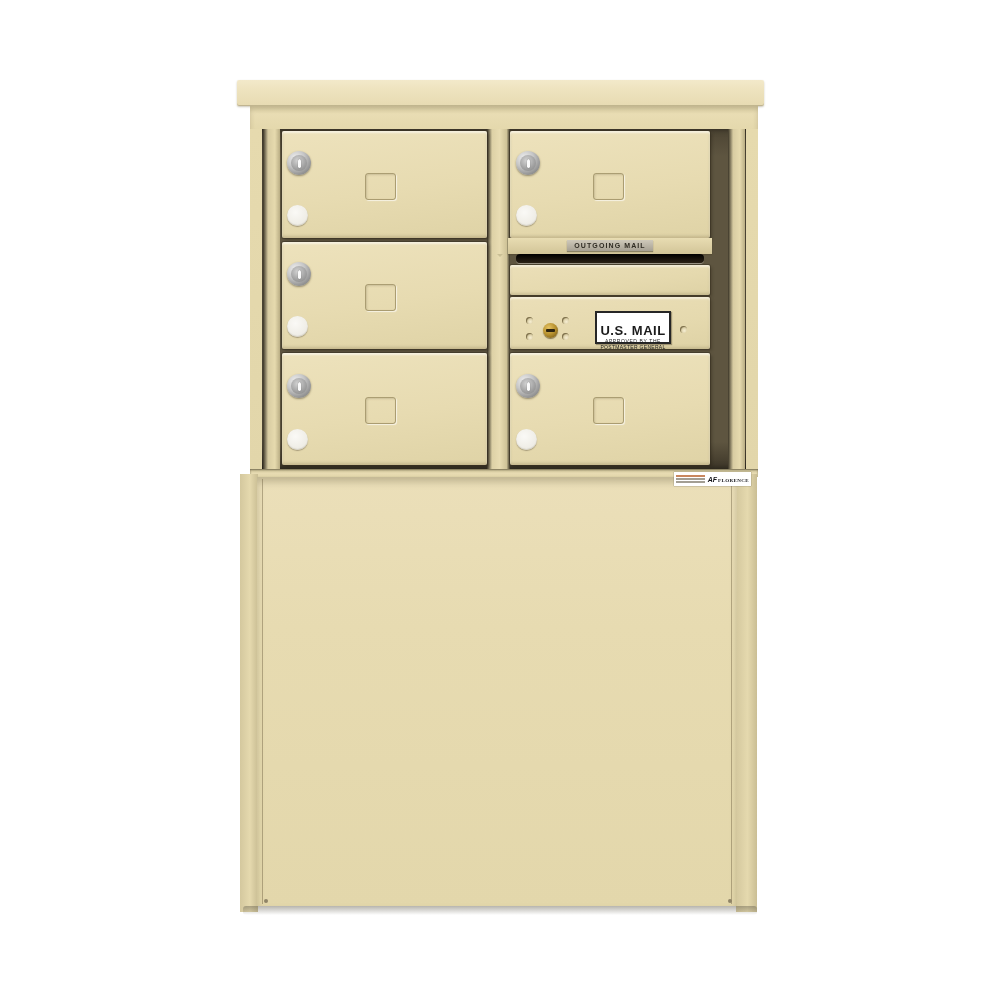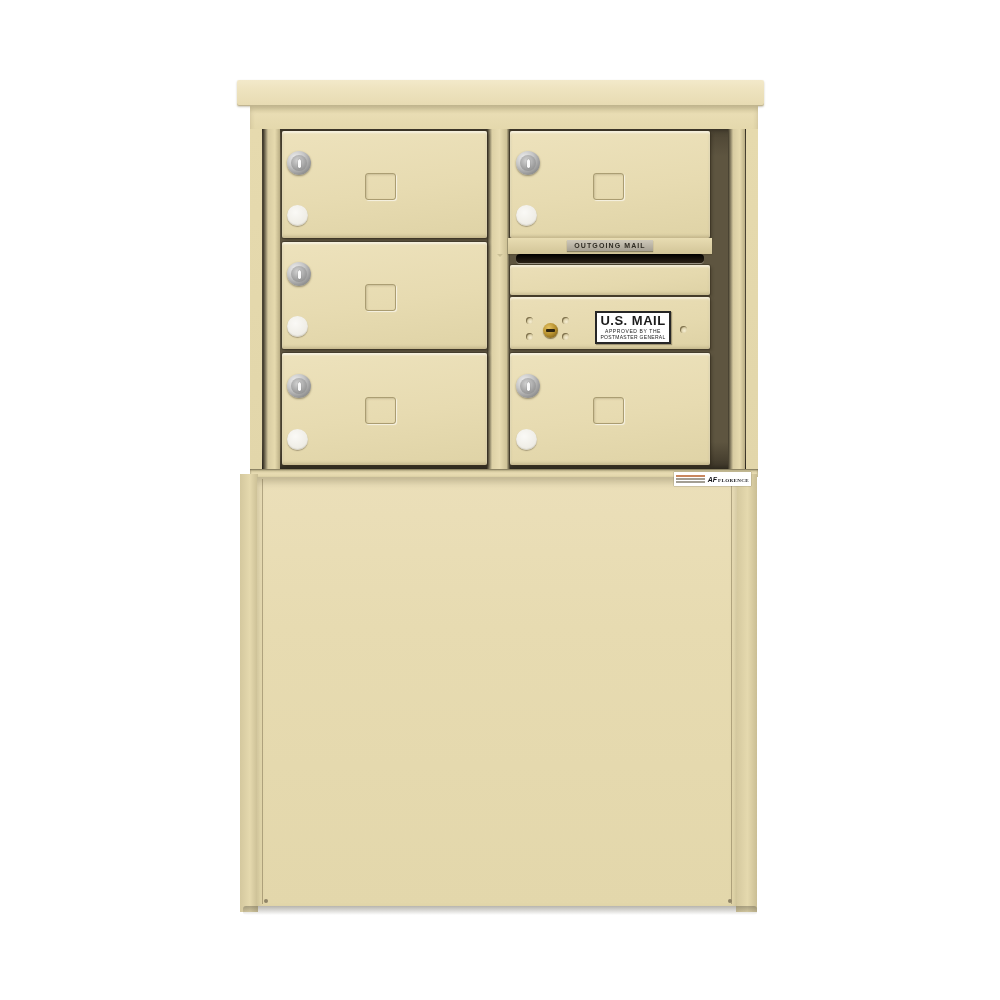--- a/index.html
+++ b/index.html
@@ -115,21 +115,21 @@
     width:15px;height:15px;border-radius:50%;
     background:radial-gradient(circle at 38% 32%,#e5c263,#b8922f 48%,#8a6b20 78%,#6b5318);
     box-shadow:0 1px 1px rgba(70,55,18,.6);
   }
   .brass-slit{position:absolute;left:50%;top:50%;width:9px;height:3px;margin:-1.5px 0 0 -4.5px;
     background:#2d2410;border-radius:1px;}
   .decal{
     width:72px;height:29px;background:#ffffff;border:2px solid #262626;
     text-align:center;color:#1b1b1b;box-shadow:1px 1px 1px rgba(60,50,30,.4);
   }
-  .decal-l1{font-size:13px;font-weight:bold;letter-spacing:.5px;line-height:14px;margin-top:1px;}
+  .decal-l1{font-size:13px;font-weight:bold;letter-spacing:.5px;line-height:14px;margin-top:11px;}
   .decal-l2{font-size:5px;letter-spacing:.6px;line-height:6px;}
   .decal-l3{font-size:5px;letter-spacing:.3px;line-height:6px;}
 
   
   .bottom-rail{
     left:250px;top:469px;width:508px;height:8px;
     background:linear-gradient(180deg,#cfc398,#e7dbb2 55%,#e2d6aa);
     box-shadow:inset 0 1px 2px rgba(40,35,20,.55);
   }
   .base-col{

